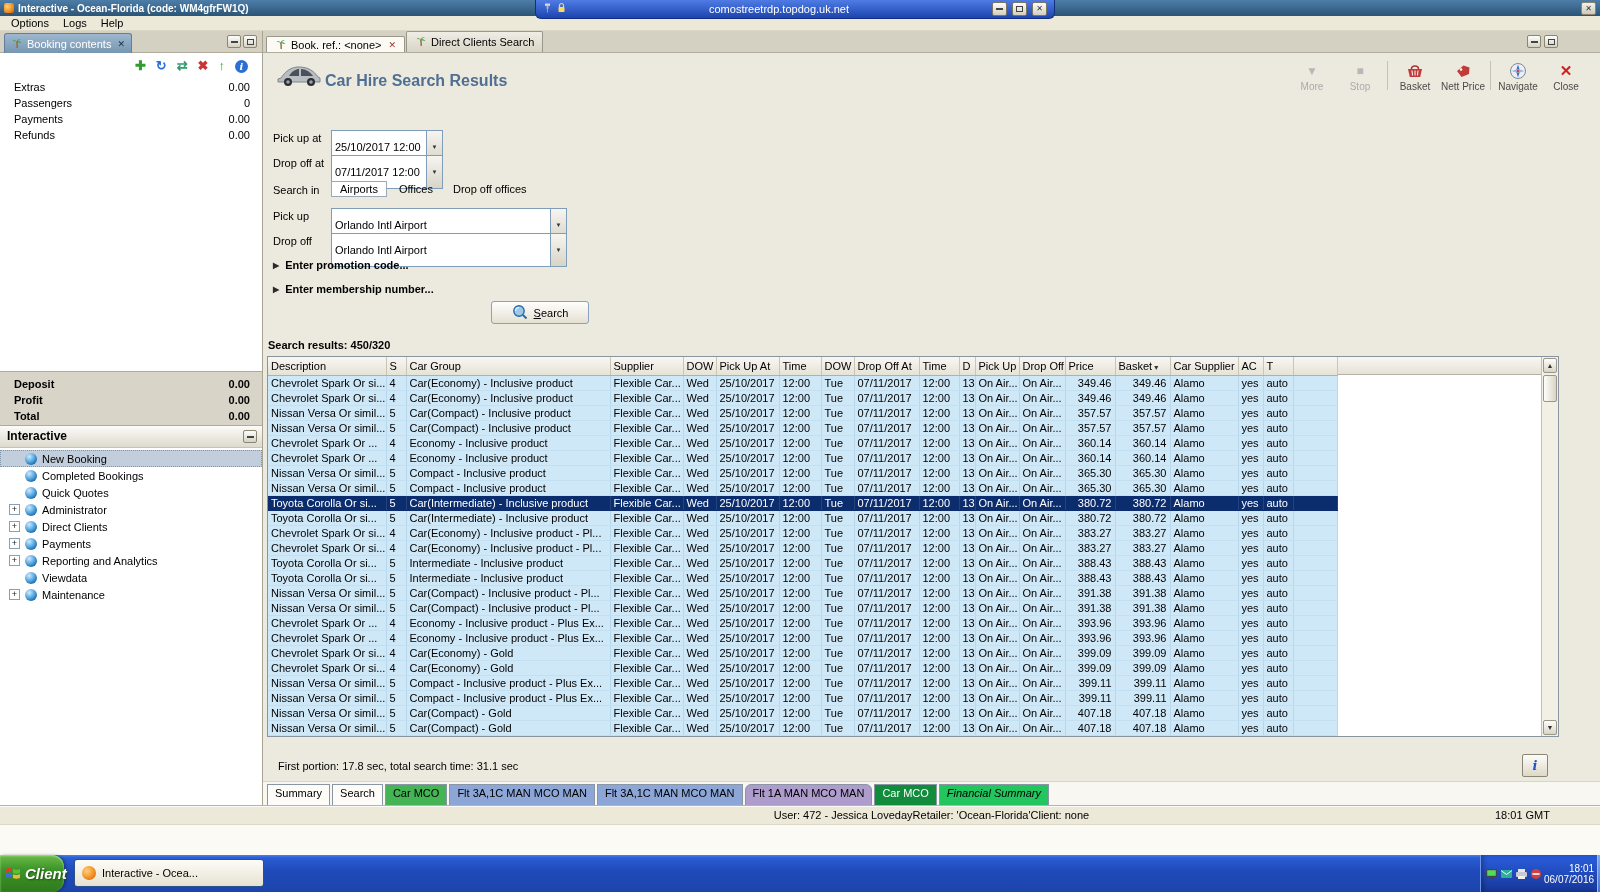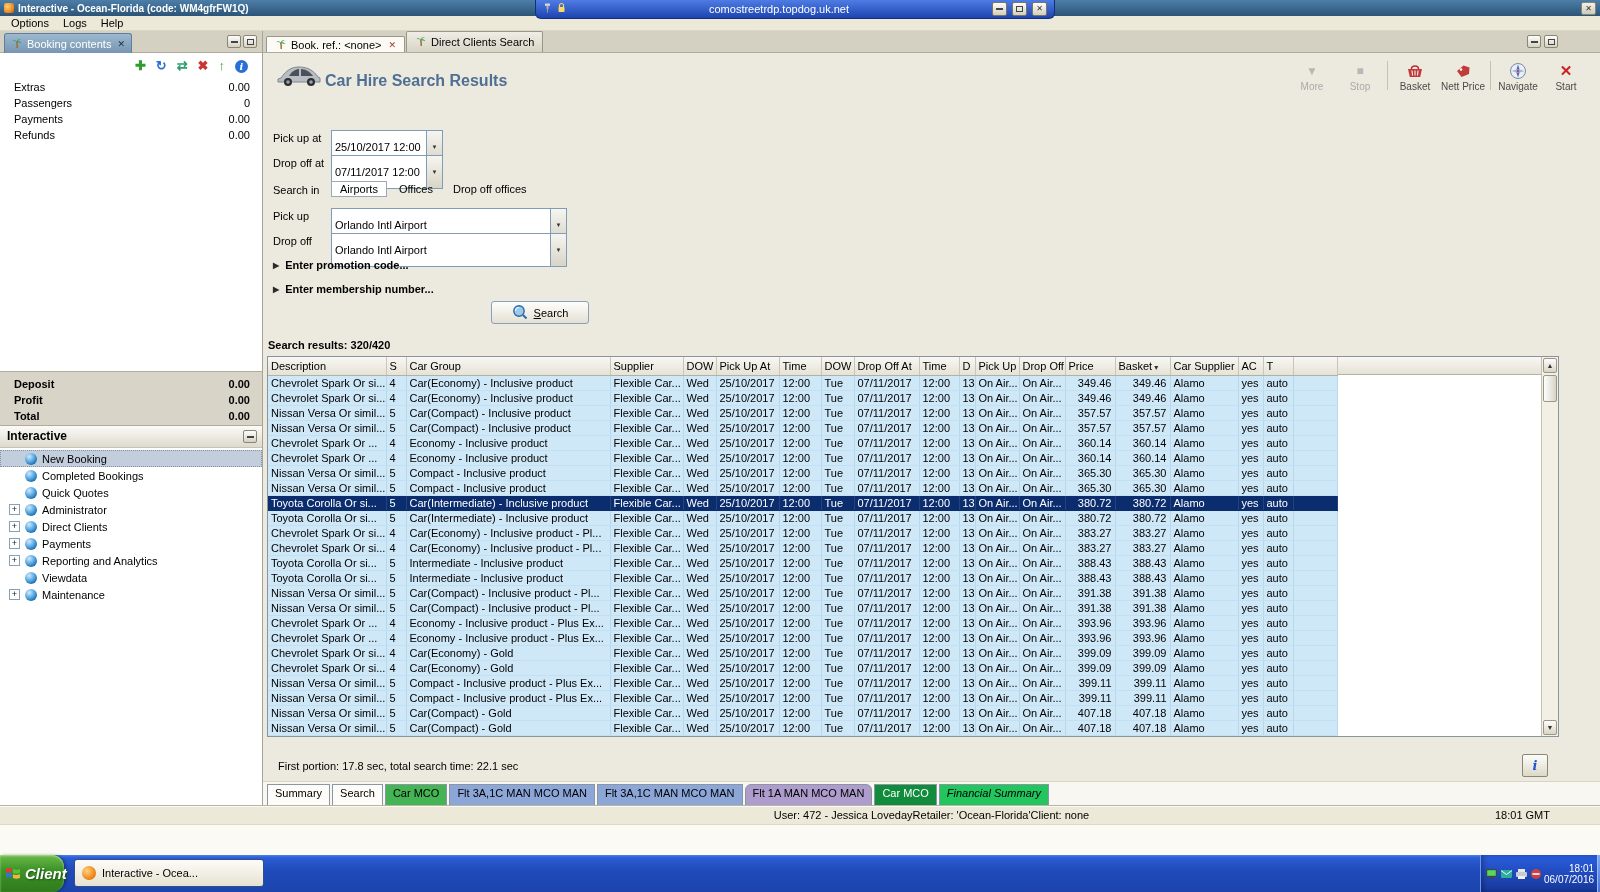--- a/index.html
+++ b/index.html
@@ -345,21 +345,21 @@
                 <polygon points="2.5,9 9,7 15.5,9 9,11" fill="#9fb4d8"></polygon>
                 <circle cx="9" cy="9" r="1.2" fill="#d04040"></circle>
               </svg>
             </span>
             <span class="tool-label">Navigate</span>
           </div>
           <div class="tool-btn">
             <span class="tool-icon">
               <span class="tb-glyph tb-close">✕</span>
             </span>
-            <span class="tool-label">Start</span>
+            <span class="tool-label">Close</span>
           </div>
         </div>
     </div>
 
     <span class="fl" style="top:101px">Pick up at</span>
     <div class="xp-input" style="left:68px;top:99px;width:112px">
       <input value="25/10/2017 12:00" style="">
       <span class="dd-btn">▼</span>
     </div>
 
@@ -399,21 +399,21 @@
 
     <div class="search-btn">
       <span><svg width="16" height="16" viewBox="0 0 16 16">
             <circle cx="7" cy="7" r="5.2" fill="#9ec8ea" stroke="#2a6aa8" stroke-width="1.4"></circle>
             <path d="M3.5 7 C3.5 5 5 3.5 7 3.5" stroke="#e8f4ff" stroke-width="1.2" fill="none"></path>
             <line x1="11" y1="11" x2="14.5" y2="14.5" stroke="#2a6aa8" stroke-width="2"></line>
           </svg></span>
       <span><u>S</u>earch</span>
     </div>
 
-    <div class="results-count">Search results: 320/420</div>
+    <div class="results-count">Search results: 450/320</div>
 
     <div class="grid-wrap">
       <div class="grid-head-bg"></div>
       <table class="grid">
           <colgroup>
             <col style="width: 118px;">
             <col style="width: 20px;">
             <col style="width: 204px;">
             <col style="width: 73px;">
             <col style="width: 33px;">
@@ -966,21 +966,21 @@
         <span class="vs-btn vs-up">
             <span class="vs-tri">▲</span>
           </span>
         <span class="vs-thumb"></span>
         <span class="vs-btn vs-down">
             <span class="vs-tri">▼</span>
           </span>
       </div>
     </div>
 
-    <div class="timing">First portion: 17.8 sec, total search time: 22.1 sec</div>
+    <div class="timing">First portion: 17.8 sec, total search time: 31.1 sec</div>
     <div class="info-btn">i</div>
     <div class="btab-strip">
         <span class="btab" style="background: rgb(253, 252, 248); color: rgb(0, 0, 0);">Summary</span>
         <span class="btab" style="background: rgb(253, 252, 248); color: rgb(0, 0, 0);">Search</span>
         <span class="btab" style="background: rgb(68, 180, 84); color: rgb(0, 0, 0);">Car MCO</span>
         <span class="btab" style="background: rgb(140, 166, 216); color: rgb(0, 0, 0);">Flt 3A,1C MAN MCO MAN</span>
         <span class="btab" style="background: rgb(140, 166, 216); color: rgb(0, 0, 0);">Flt 3A,1C MAN MCO MAN</span>
         <span class="btab" style="background: rgb(173, 156, 204); color: rgb(0, 0, 0); border-radius: 6px;">Flt 1A MAN MCO MAN</span>
         <span class="btab" style="background: rgb(16, 140, 60); color: rgb(255, 255, 255);">Car MCO</span>
         <span class="btab" style="background: #22c55e; color: rgb(0, 0, 0); font-style: italic;">Financial Summary</span>

